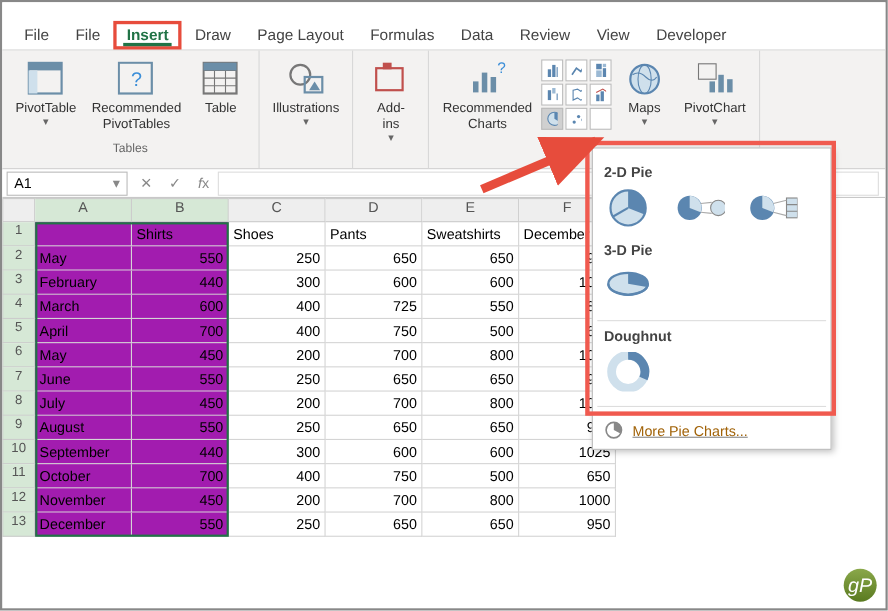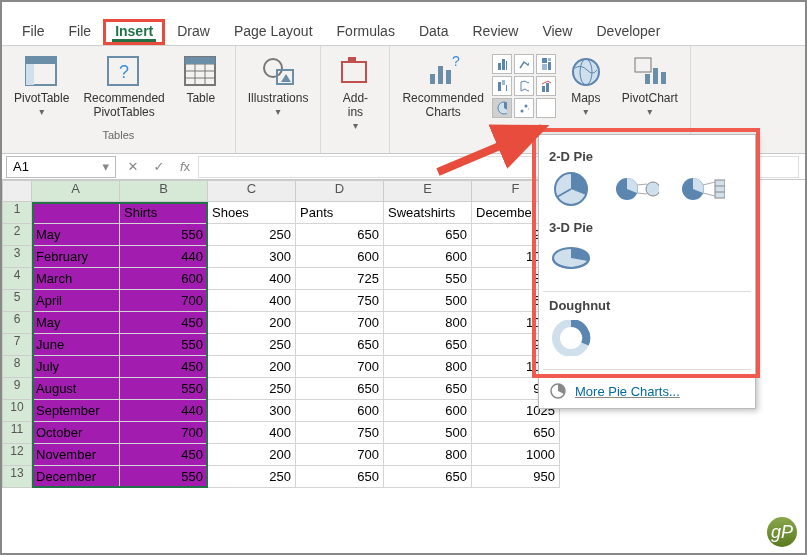--- a/index.html
+++ b/index.html
@@ -44,21 +44,21 @@
 .cell.selA, .cell.selB { background:#a21caf; }
 .selection-box { position:absolute; border:2px solid #217346; pointer-events:none; }
 
 
 .pie-menu { position:absolute; left:536px; top:132px; width:218px; background:#fff; border:1px solid #bbb; box-shadow:2px 2px 6px rgba(0,0,0,.25); padding:8px 10px 6px; }
 .pie-highlight { position:absolute; left:530px; top:126px; width:228px; height:250px; border:4px solid #f05a4f; pointer-events:none; }
 .pie-section-title { font-size:13px; font-weight:600; color:#444; margin:6px 0 8px; }
 .pie-row { display:flex; gap:22px; margin-bottom:14px; }
 .pie-opt { width:44px; height:34px; display:flex; align-items:center; justify-content:center; cursor:pointer; }
 .pie-sep { border-top:1px solid #ddd; margin:6px -6px; }
-.more-row { display:flex; align-items:center; gap:8px; padding:6px 0 2px; font-size:13px; color:#0369a1; cursor:pointer; }
+.more-row { display:flex; align-items:center; gap:8px; padding:6px 0 2px; font-size:13px; color:#a16207; cursor:pointer; }
 
 
 .arrow { position:absolute; left:430px; top:120px; pointer-events:none; }
 
 
 .wm { position:absolute; right:8px; bottom:6px; width:30px; height:30px; border-radius:50%; background:linear-gradient(#8aa84a,#5a7a20); color:#fff; font-size:18px; display:flex; align-items:center; justify-content:center; font-style:italic;text-align:right; }
 </style>
 </head>
 <body>
 

